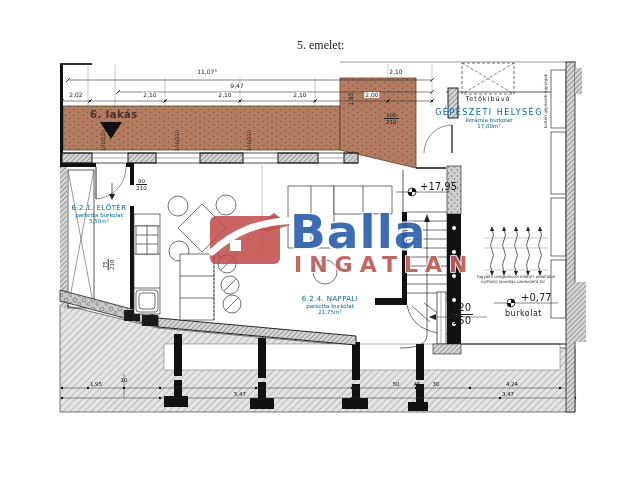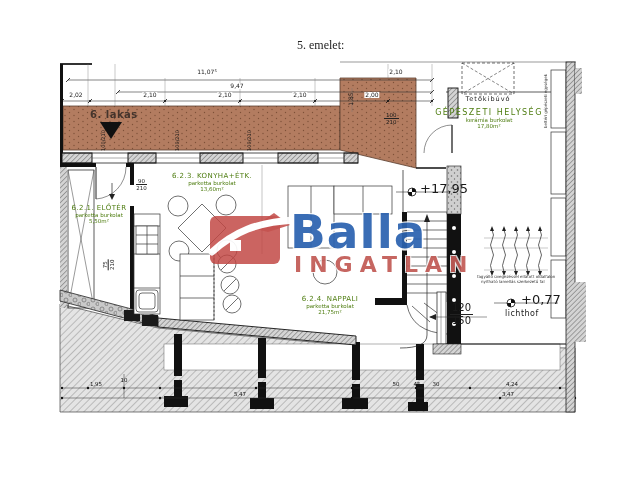--- a/index.html
+++ b/index.html
@@ -5,32 +5,32 @@
   html,body{margin:0;padding:0;background:#fff;}
   #screen{position:relative;width:640px;height:480px;background:#fff;overflow:hidden;
           font-family:"DejaVu Sans",sans-serif;color:#1a1a1a;}
   #plan-svg{position:absolute;left:0;top:0;}
   .abs{position:absolute;}
   .ctr{transform:translateX(-50%);text-align:center;}
   #title{font-family:"Liberation Serif",serif;font-size:12px;color:#222;}
   .dim{font-size:6px;line-height:1;background:#fff;padding:0 1px;white-space:nowrap;}
   .dim-plain{font-size:6px;line-height:1;white-space:nowrap;}
   .bdim{font-size:5.5px;line-height:1;color:#151515;white-space:nowrap;}
-  .room{text-align:center;color:#4d7c0f;white-space:nowrap;}
+  .room{text-align:center;color:#0369a1;white-space:nowrap;}
   .room-name{font-size:7px;letter-spacing:0.4px;}
   .room-floor{font-size:5.5px;}
   .room-area{font-size:5.5px;}
   .room-gep .room-name{font-size:8px;letter-spacing:1.5px;}
   .frac{display:inline-flex;flex-direction:column;align-items:center;font-size:5.5px;line-height:1.15;}
   .frac .top{border-bottom:0.5px solid #222;padding:0 2px;}
   .rot{transform:rotate(-90deg);transform-origin:center center;}
   .rot-ul{transform:rotate(-90deg);transform-origin:left top;}
   .tiny{font-size:4px;line-height:1.1;color:#333;white-space:nowrap;}
   .apt{font-size:10px;color:#44342c;letter-spacing:0.5px;font-weight:bold;}
-  .lvl{font-size:13px;white-space:nowrap;}
+  .lvl{font-size:10px;white-space:nowrap;}
   .lich{font-size:8px;letter-spacing:0.5px;}
   .roofh{font-size:6.5px;letter-spacing:1px;}
   #logo{pointer-events:none;}
   #brand{font-size:47px;font-weight:bold;line-height:1;color:#2c63b0;letter-spacing:1px;
          text-shadow:1.5px 1.5px 0 rgba(255,255,255,.85),-1.5px -1.5px 0 rgba(255,255,255,.85),
                      1.5px -1.5px 0 rgba(255,255,255,.85),-1.5px 1.5px 0 rgba(255,255,255,.85);}
   #sub{font-size:22px;font-weight:bold;line-height:1;color:#c25b56;letter-spacing:7px;
        text-shadow:1px 1px 0 rgba(255,255,255,.8),-1px -1px 0 rgba(255,255,255,.8),
                    1px -1px 0 rgba(255,255,255,.8),-1px 1px 0 rgba(255,255,255,.8);}
 </style>
@@ -348,40 +348,35 @@
   <div class="abs frac" style="left:450px;top:302px;font-size:10px;">
     <span class="top">120</span>
     <span>150</span>
   </div>
 
   <div class="abs room ctr" style="left:99px;top:204px;">
     <div class="room-name">6.2.1. ELŐTÉR</div>
     <div class="room-floor">parketta burkolat</div>
     <div class="room-area">5,50m²</div>
   </div>
-  <div class="abs room ctr" style="left:212px;top:172px;">
-    <div class="room-name">6.2.3. KONYHA+ÉTK.</div>
-    <div class="room-floor">parketta burkolat</div>
-    <div class="room-area">13,60m²</div>
-  </div>
   <div class="abs room ctr" style="left:330px;top:295px;">
     <div class="room-name">6.2.4. NAPPALI</div>
     <div class="room-floor">parketta burkolat</div>
     <div class="room-area">21,75m²</div>
   </div>
   <div class="abs roofh ctr" style="left:488px;top:95px;">Tetőkibúvó</div>
   <div class="abs room room-gep ctr" style="left:489px;top:108px;">
     <div class="room-name">GÉPÉSZETI HELYSÉG</div>
     <div class="room-floor">kerámia burkolat</div>
     <div class="room-area">17,80m²</div>
   </div>
 
   <div class="abs lvl" style="left:420px;top:181px;">+17,95</div>
   <div class="abs lvl" style="left:521px;top:292px;">+0,77</div>
-  <div class="abs lich" style="left:505px;top:309px;">lichthof</div>
+  <div class="abs lich" style="left:505px;top:309px;">burkolat</div>
 
   <div class="abs tiny" style="left:477px;top:275px;">fagyálló üvegezéssel ellátott oldalfalon</div>
   <div class="abs tiny" style="left:481px;top:280px;">nyitható lamellás szerkezetű fal</div>
   <div class="abs tiny rot-ul" style="left:544px;top:128px;">beltéri gépészeti egységek</div>
 
   <div class="abs bdim ctr" style="left:96px;top:382px;">1,95</div>
   <div class="abs bdim ctr" style="left:124px;top:378px;">10</div>
   <div class="abs bdim ctr" style="left:396px;top:382px;">50</div>
   <div class="abs bdim ctr" style="left:417px;top:382px;">45</div>
   <div class="abs bdim ctr" style="left:436px;top:382px;">30</div>

